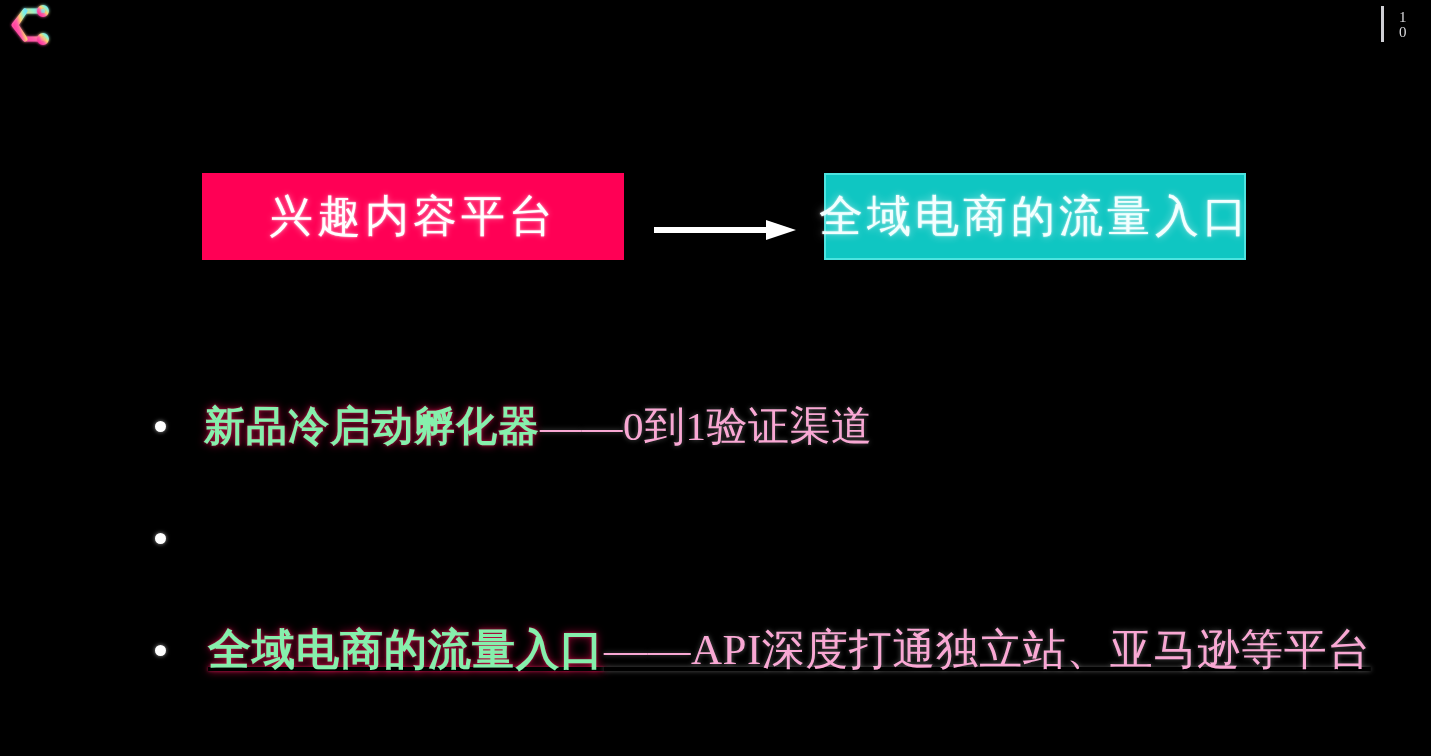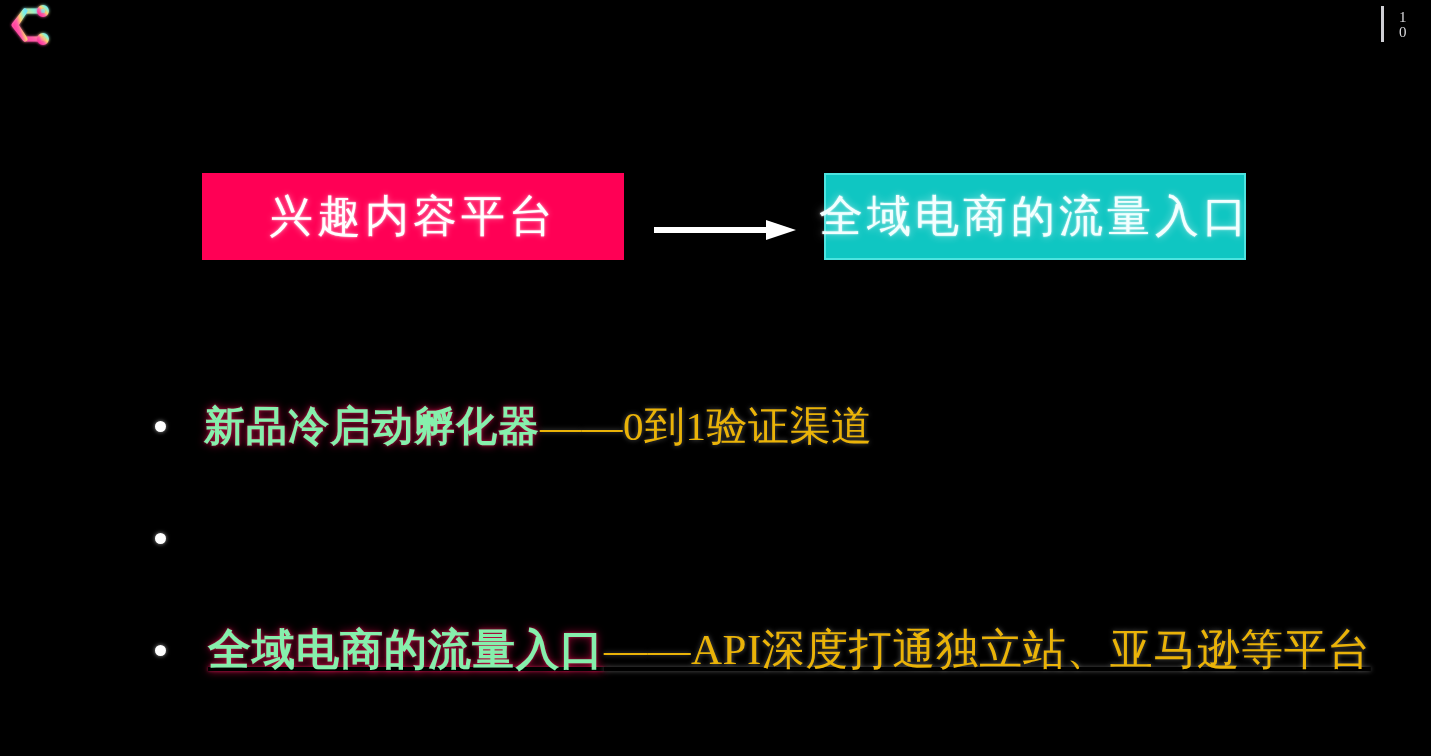--- a/index.html
+++ b/index.html
@@ -165,21 +165,21 @@
     line-height: 52px;
     white-space: nowrap;
   }
   .seg-accent {
     color: #86efac;
     font-weight: bold;
     text-shadow: 0 0 8px rgba(227,11,76,0.75), 0 0 3px rgba(255,40,110,0.6);
     letter-spacing: 1px;
   }
   .seg-plain {
-    color: #eab308;
+    color: #f9a8d4;
     letter-spacing: 0.5px;
     text-shadow: 0 0 5px rgba(255,255,255,0.35);
   }
 
   
   .bullet-row.row-2 .bullet-dot { margin-right: 52px; }
   .bullet-row.row-3 .bullet-dot { margin-right: 42px; }
   .bullet-row.row-1 .bullet-text { font-size: 41px; }
   .bullet-row.row-2 .bullet-text { font-size: 43px; }
   .bullet-row.row-3 .bullet-text { font-size: 43px; text-decoration: underline; }

